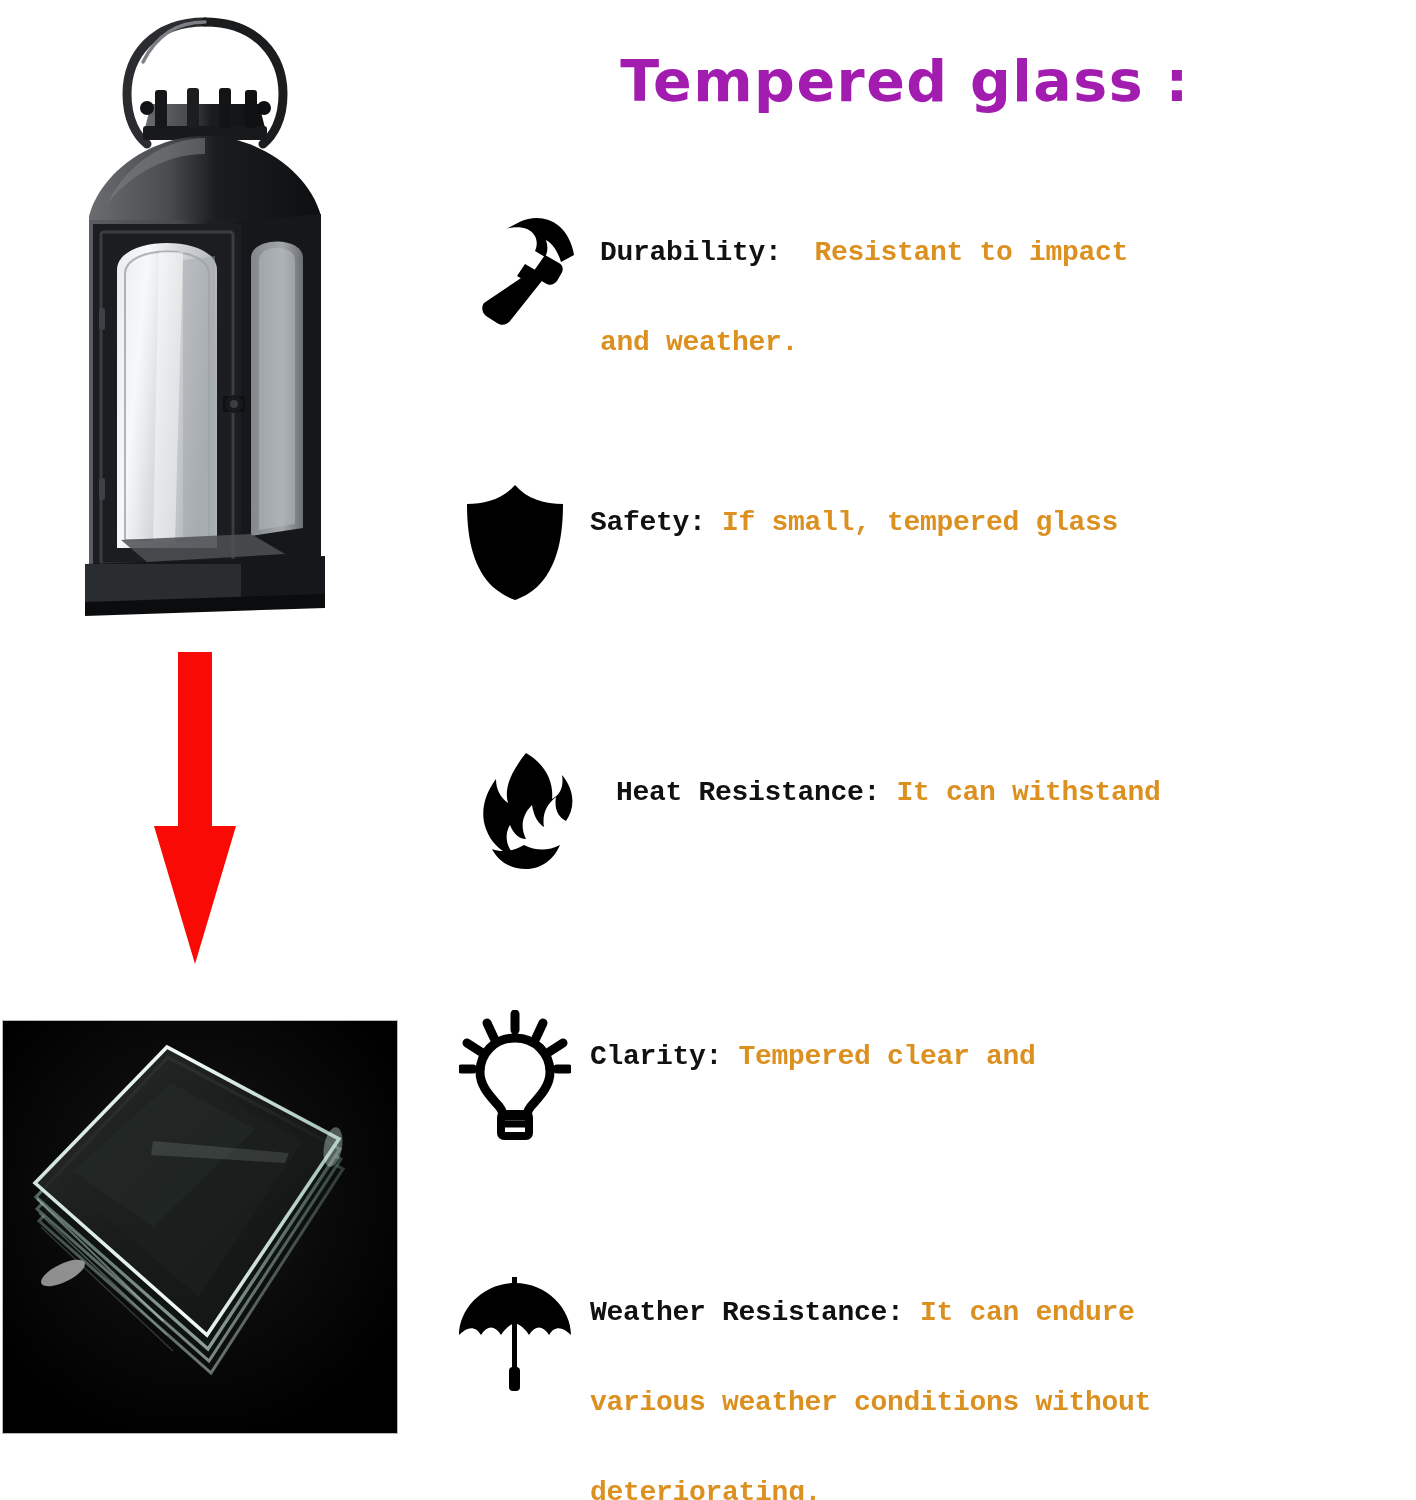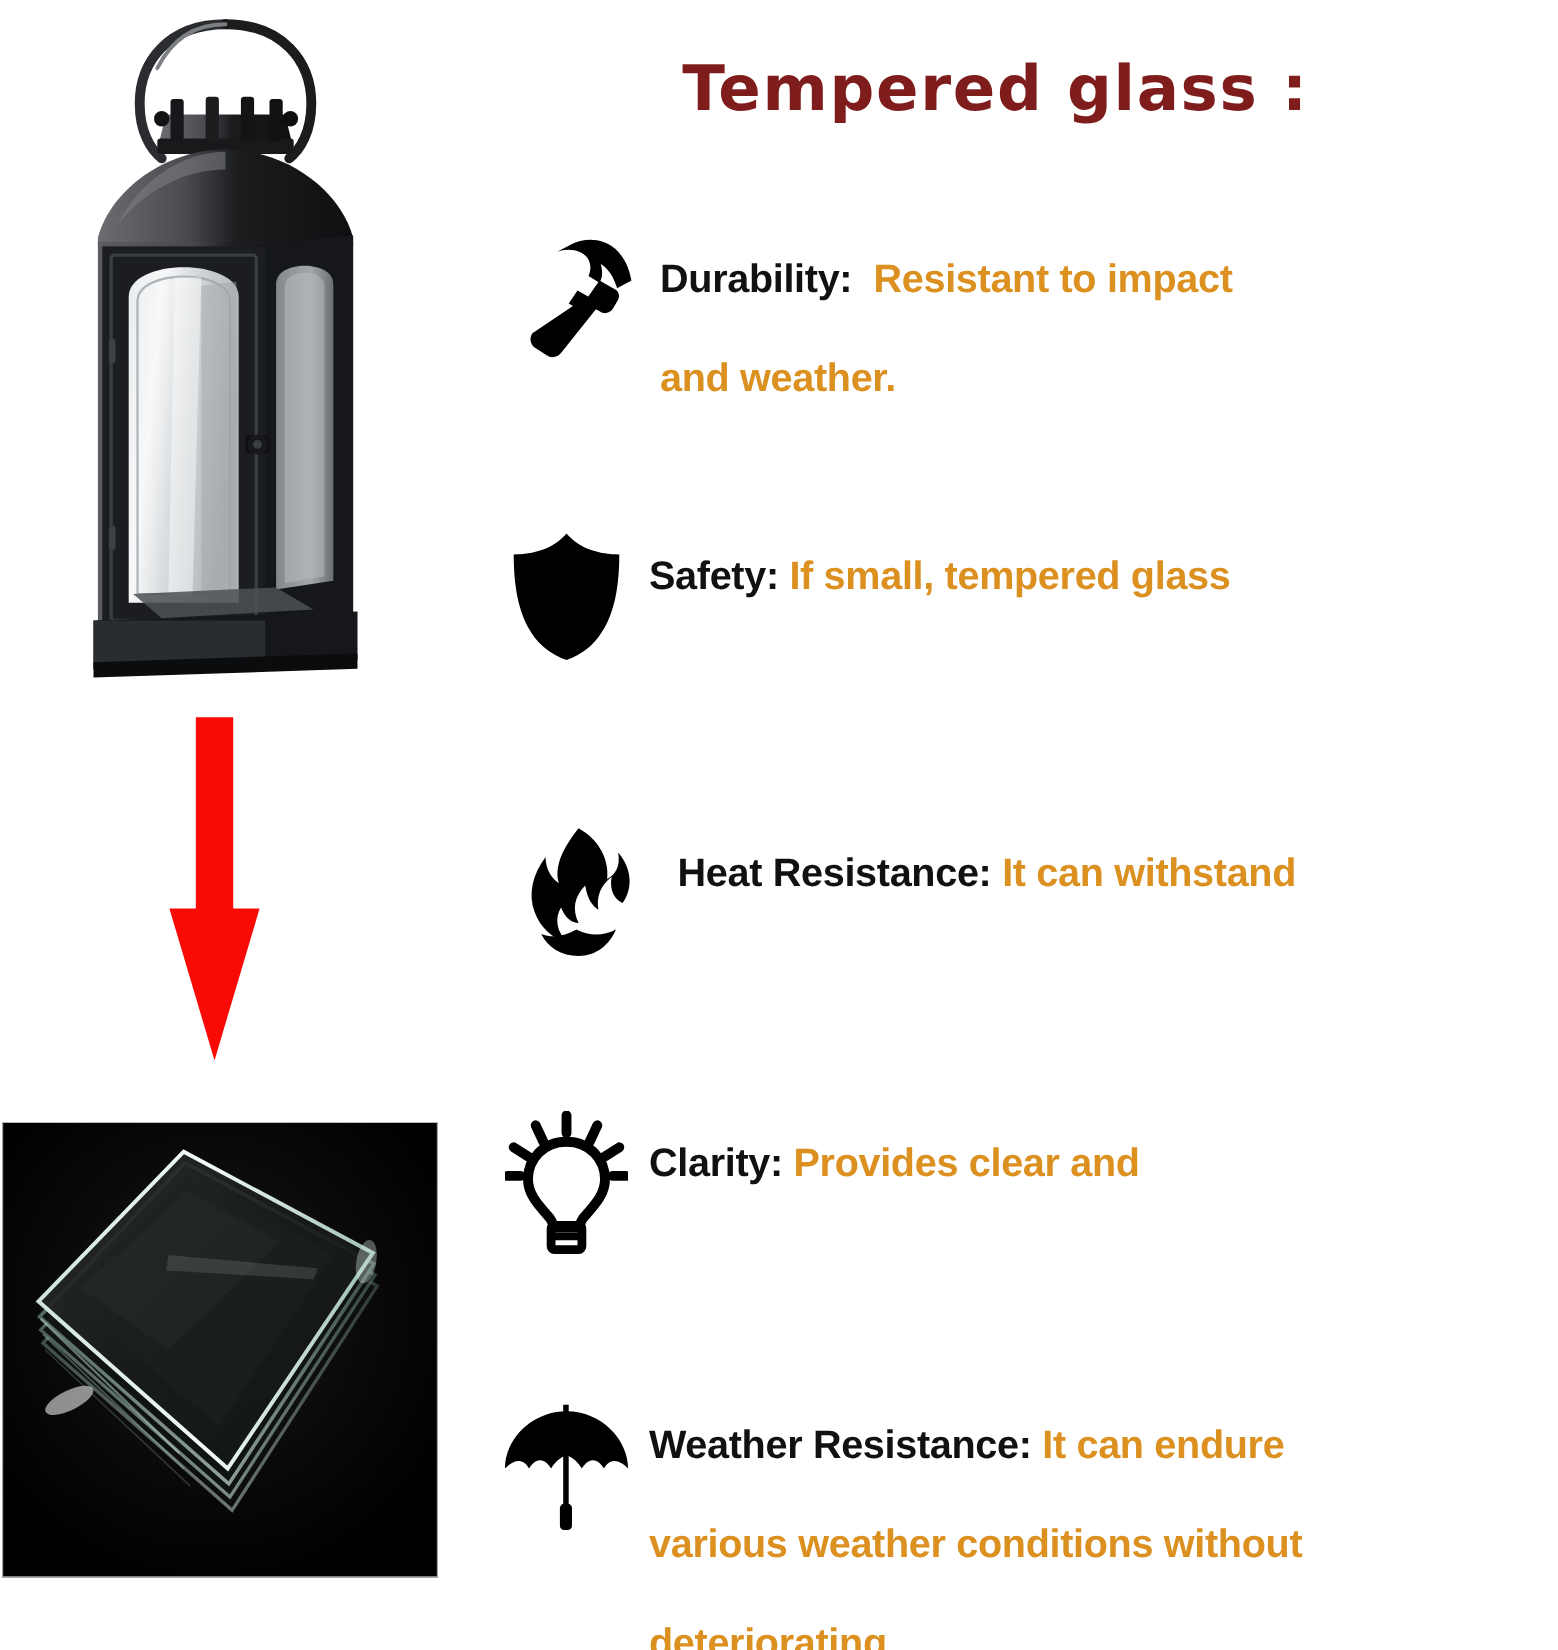--- a/index.html
+++ b/index.html
@@ -57,21 +57,21 @@
 
   #page-title {
     position: absolute;
     left: 0; top: 48px;
     width: 930px;
     text-align: center;
     font-family: "DejaVu Sans", sans-serif;
     font-size: 57px;
     font-weight: 700;
     letter-spacing: 1.5px;
-    color: #7f1d1d;
+    color: #a21caf;
     white-space: nowrap;
   }
 
   .feature-row {
     position: absolute;
     left: 0;
     width: 976px;
     display: flex;
     align-items: flex-start;
   }
@@ -80,22 +80,22 @@
     height: 150px;
     display: flex;
     align-items: center;
     justify-content: center;
   }
   .feature-icon svg { display: block; }
 
   .feature-text {
     flex: 1 1 auto;
     padding-top: 12px;
-    font-family: Liberation Sans, sans-serif;
-    font-size: 36px;
+    font-family: Liberation Mono, monospace;
+    font-size: 28px;
     font-weight: 700;
     line-height: 90px;
     color: #DB9020;
     letter-spacing: -0.3px;
   }
   .feature-text .label {
     color: #111111;
   }
   .feature-text .ln {
     display: block;
@@ -328,21 +328,21 @@
           <line x1="2" y1="59" x2="14" y2="59"></line>
           <line x1="110" y1="59" x2="98" y2="59"></line>
         </g>
         <path fill="none" stroke="#000000" stroke-width="9" d="M56 28 C 35 28, 21 44, 21 62 C 21 76, 31 86, 38 94 C 42 98, 44 102, 44 106
              L 68 106 C 68 102, 70 98, 74 94 C 81 86, 91 76, 91 62 C 91 44, 77 28, 56 28 Z"></path>
         <rect x="42" y="104" width="28" height="22" rx="3" fill="none" stroke="#000000" stroke-width="8"></rect>
         <line x1="42" y1="114" x2="70" y2="114" stroke="#000000" stroke-width="7"></line>
       </svg>
     </div>
     <div class="feature-text">
-      <span class="ln"><span class="label">Clarity:</span> <span>Provides clear and</span></span>
+      <span class="ln"><span class="label">Clarity:</span> <span>Tempered clear and</span></span>
     </div>
   </div>
 
   <div class="feature-row" id="row-weather">
     <div class="feature-icon">
       <svg width="116" height="124" viewBox="0 0 116 124" xmlns="http://www.w3.org/2000/svg">
         <path fill="#000000" d="M58 14 C 26 14, 2 40, 2 66 C 10 58, 18 56, 24 66
           C 30 56, 38 56, 44 66 C 50 56, 58 54, 58 54 C 58 54, 66 56, 72 66
           C 78 56, 86 56, 92 66 C 98 56, 106 58, 114 66 C 114 40, 90 14, 58 14 Z"></path>
         <rect x="55" y="8" width="5" height="102" fill="#000000"></rect>

